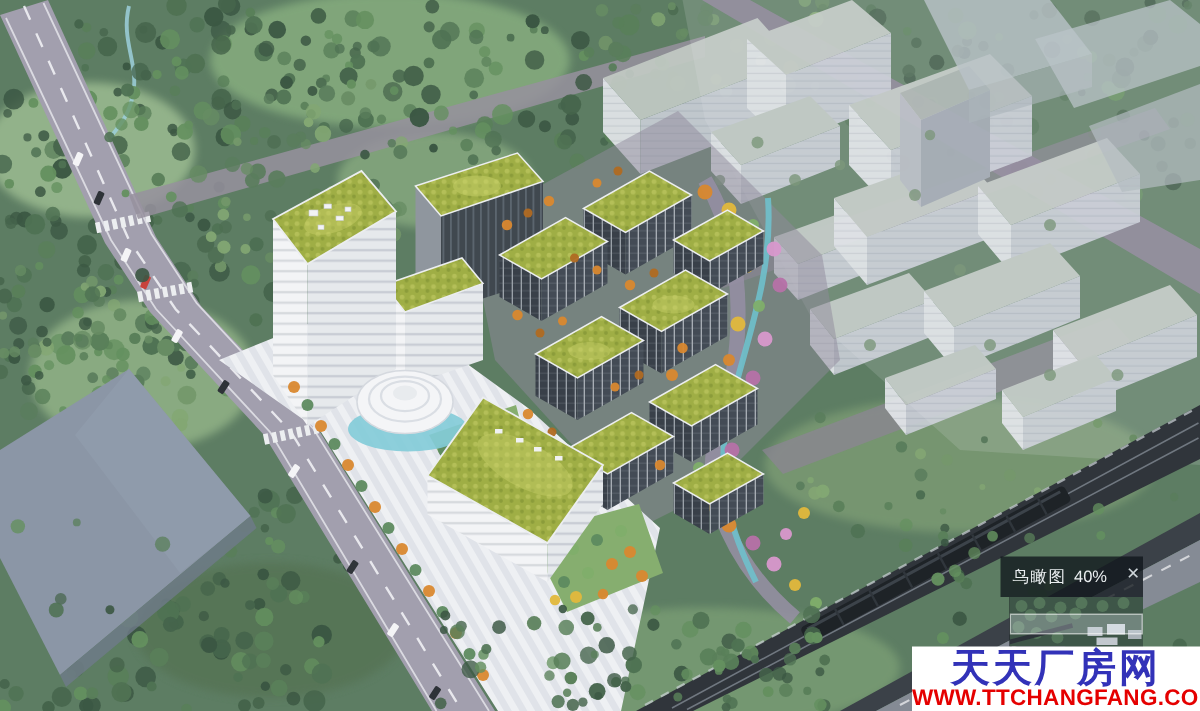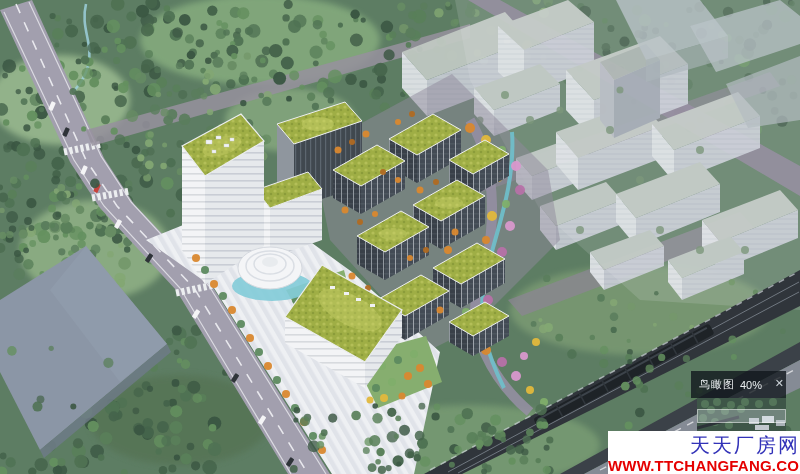--- a/index.html
+++ b/index.html
@@ -1,31 +1,31 @@
 <!DOCTYPE html>
 <html><head>
 <meta charset="utf-8">
 <style>
   html,body{margin:0;padding:0;background:#222;}
   .stage{position:relative;width:800px;height:474px;overflow:hidden;
          font-family:"Liberation Sans","DejaVu Sans",sans-serif;background:#5d7d63;}
   .stage svg{position:absolute;left:0;top:0;}
   
-  .navigator{position:absolute;left:691px;top:371px;width:95px;height:60px;z-index:5;}
+  .navigator{position:absolute;left:667px;top:371px;width:95px;height:60px;z-index:5;}
   .nav-header{height:27px;background:rgba(16,22,27,.78);display:flex;align-items:center;
               color:#e9edef;font-size:11px;padding-left:8px;box-sizing:border-box;position:relative;}
   .nav-title{letter-spacing:1px;}
   .nav-zoom{margin-left:5px;text-align:center;}
   .nav-close{position:absolute;right:2px;top:7px;font-size:11px;color:#cdd4d9;cursor:pointer;line-height:1;}
   .nav-thumb{margin-left:6px;width:89px;height:33px;background:#14191d;position:relative;overflow:hidden;}
   .nav-thumb svg{position:absolute;left:0;top:0;}
   
   .watermark{position:absolute;left:608px;top:431px;width:192px;height:43px;background:#ffffff;
              z-index:6;text-align:center;overflow:hidden;}
-  .wm-brand{font-size:20px;line-height:27px;font-weight:normal;color:#3232b8;letter-spacing:2px;margin-top:1px;text-align:right;}
+  .wm-brand{font-size:26px;line-height:27px;font-weight:bold;color:#3232b8;letter-spacing:2px;margin-top:1px;}
   .wm-url{font-size:15px;line-height:14px;font-weight:bold;color:#e50000;letter-spacing:0.2px;}
 </style>
 </head>
 <body>
 
 <div class="stage">
 <svg width="800" height="474" viewBox="0 0 800 474">
   <defs>
     <filter id="soft">
           <feGaussianBlur stdDeviation="3"></feGaussianBlur>

